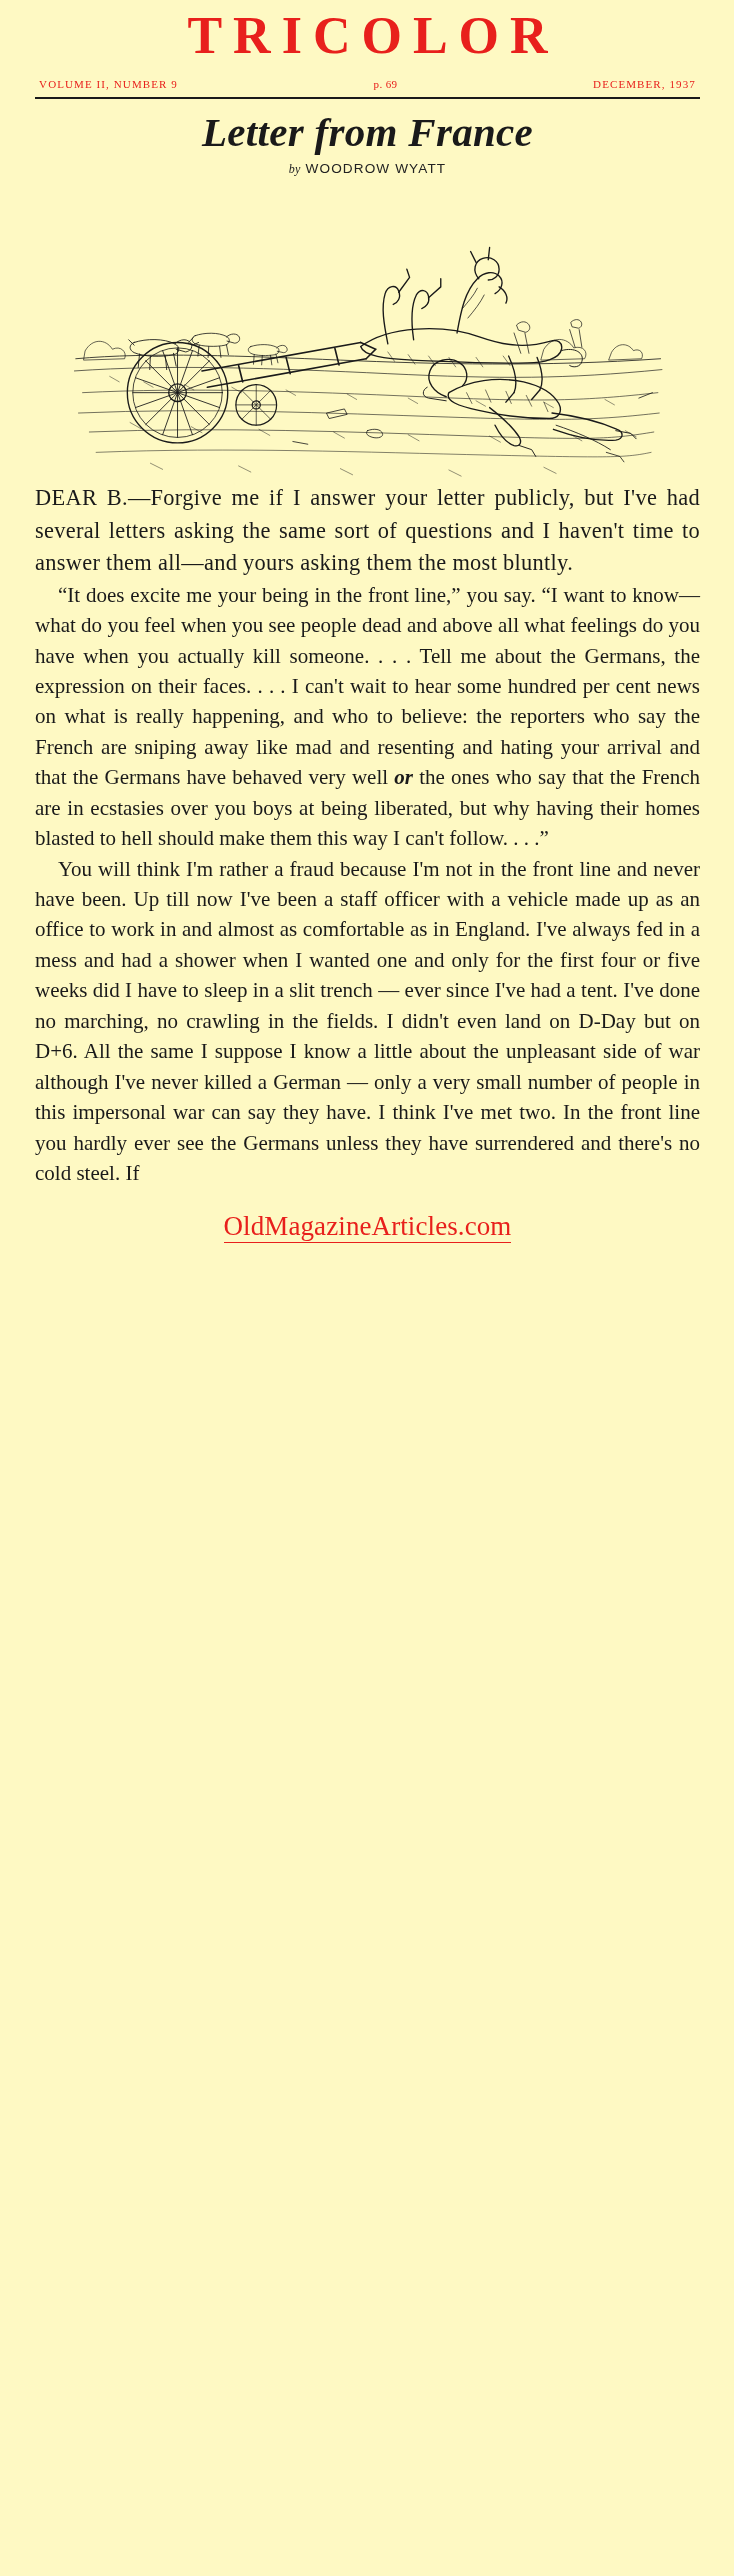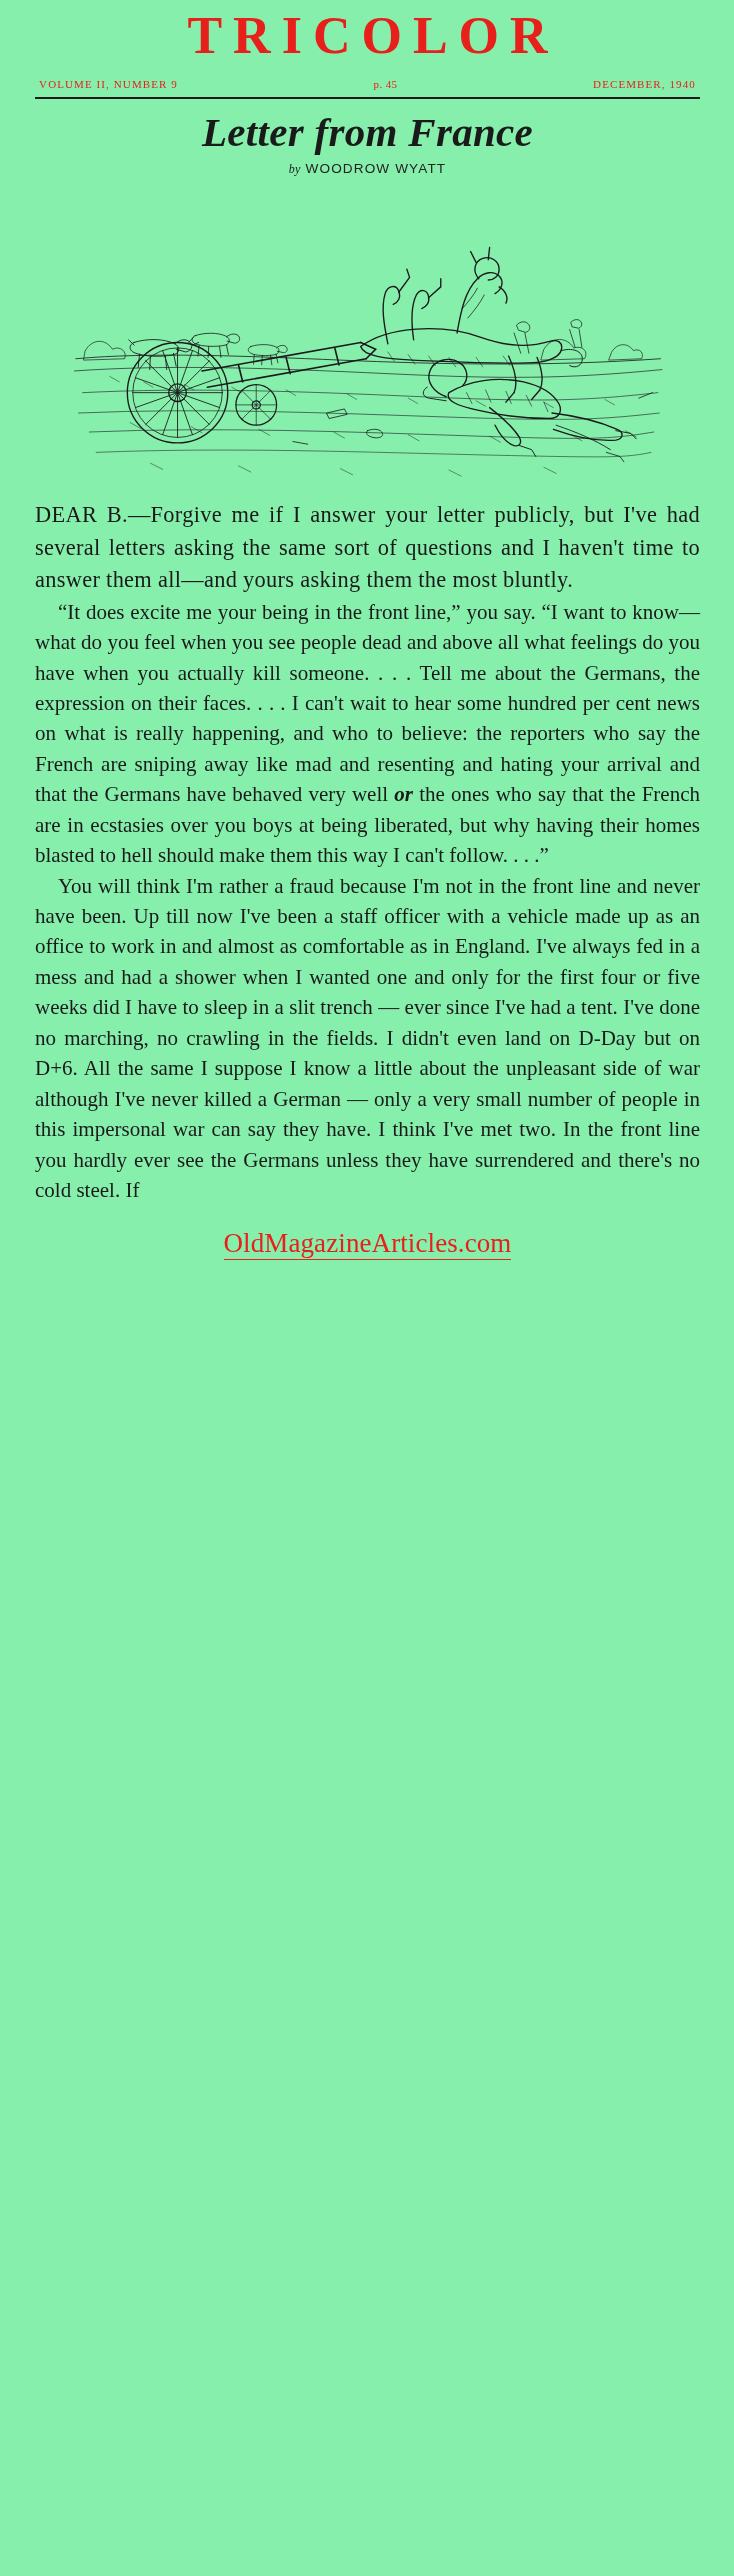--- a/index.html
+++ b/index.html
@@ -8,21 +8,21 @@
     background: #ffffff;
   }
   body {
     width: 735px;
     font-family: "Liberation Serif", serif;
     color: #1a1a1a;
   }
   .page {
     width: 735px;
     min-height: 2576px;
-    background: #86efac;
+    background: #fef9c3;
     box-sizing: border-box;
     padding: 0 35px;
     position: relative;
   }
 
   
   .masthead {
     text-align: center;
     padding-top: 9.5px;
   }
@@ -87,21 +87,21 @@
   
   .illustration {
     margin: 12.2px auto 0 auto;
     width: 597px;
     height: 292px;
     display: block;
   }
 
   
   .body-text {
-    margin-top: 18px;
+    margin-top: 1px;
     font-family: "Liberation Serif", serif;
     font-size: 21px;
     line-height: 1.45;
     text-align: justify;
     text-justify: inter-word;
     hyphens: none;
   }
   .body-text p {
     margin: 0;
     text-indent: 23px;
@@ -133,22 +133,22 @@
 </style>
 </head>
 <body>
 
 <div class="page">
 
   <header class="masthead">
     <h1 class="masthead-title">TRICOLOR</h1>
     <div class="issue-line">
       <span class="vol">VOLUME II, NUMBER 9</span>
-      <span class="pg">p. 45</span>
-      <span class="date">DECEMBER, 1940</span>
+      <span class="pg">p. 69</span>
+      <span class="date">DECEMBER, 1937</span>
     </div>
     <hr class="rule">
   </header>
 
   <h2 class="article-title">Letter from France</h2>
   <div class="byline">
     <span class="by">by</span>
     <span>WOODROW WYATT</span>
   </div>
 

